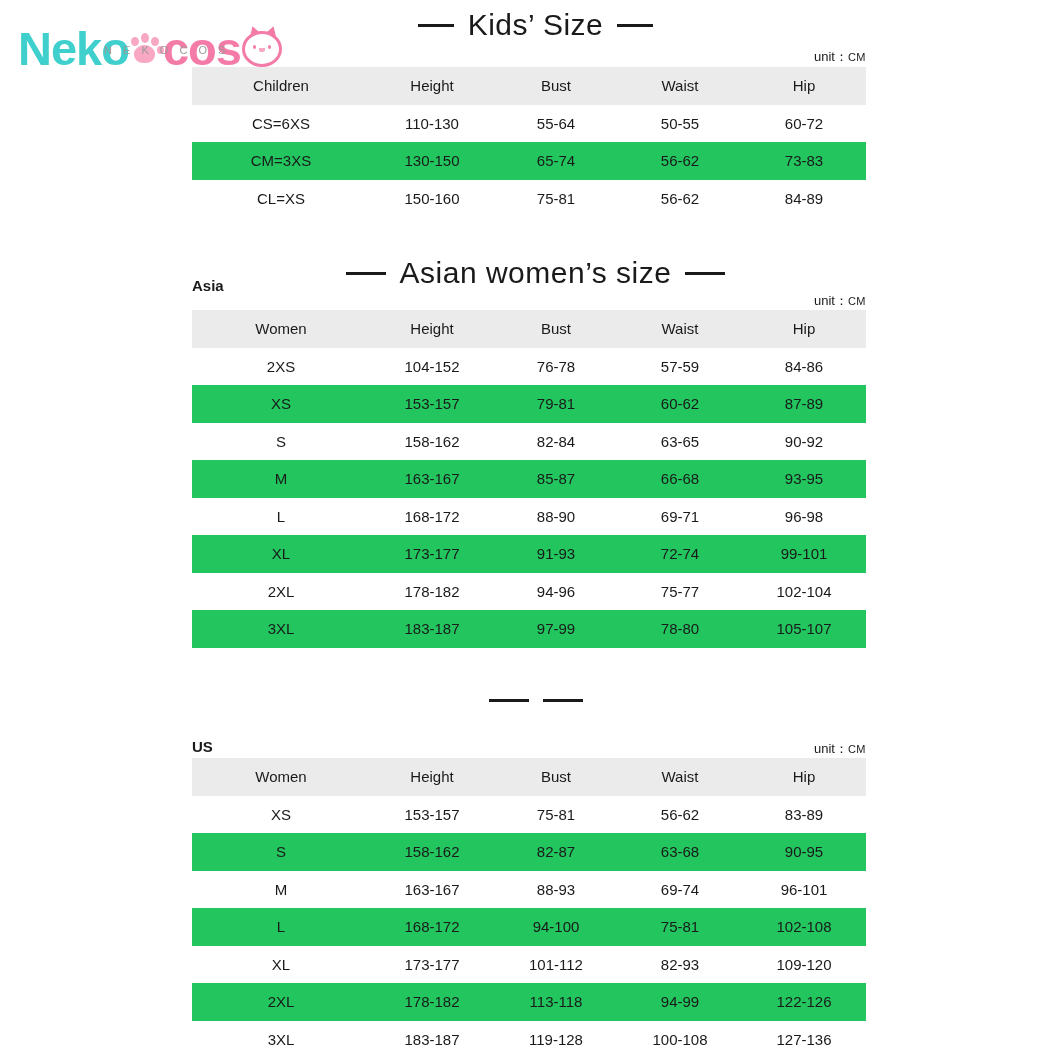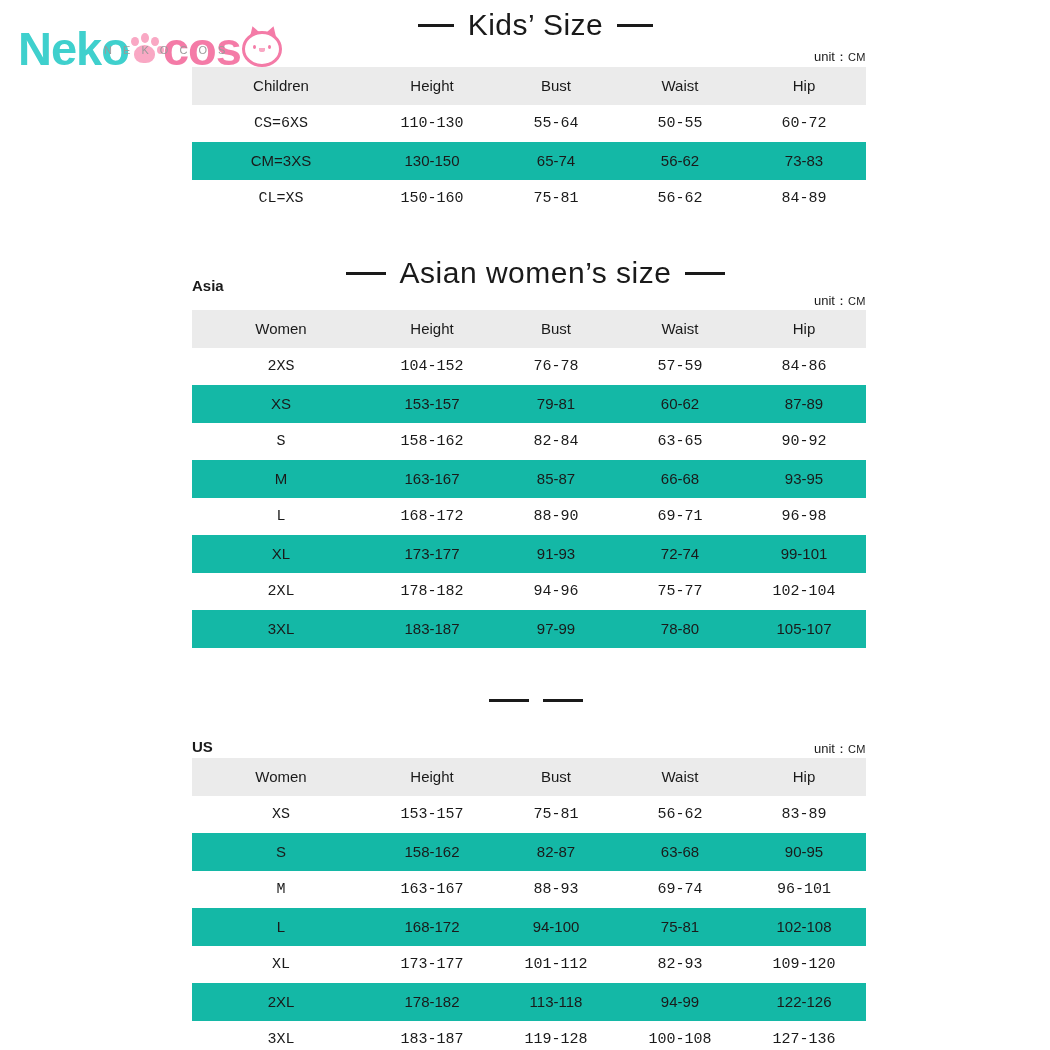--- a/index.html
+++ b/index.html
@@ -152,22 +152,22 @@
   table.sizetable td, table.sizetable th {
     height: 37.5px;
     font-size: 15px;
     font-weight: normal;
     text-align: center;
     color: #1a1a1a;
     padding: 0;
     border: none;
   }
   table.sizetable th { font-weight: normal; }
-  table.sizetable tr.shade { background: #14b8a6; }
-  table.sizetable tr.plain { background: #ffffff; font-family: Liberation Mono, monospace; }
+  table.sizetable tr.shade { background: #22c55e; }
+  table.sizetable tr.plain { background: #ffffff; }
   table.sizetable tr.head { background: #ebebeb; }
 
   .col-0 { width: 178px; }
   .col-1 { width: 124px; }
   .col-2 { width: 124px; }
   .col-3 { width: 124px; }
   .col-4 { width: 124px; }
 
   
   .watermark {

